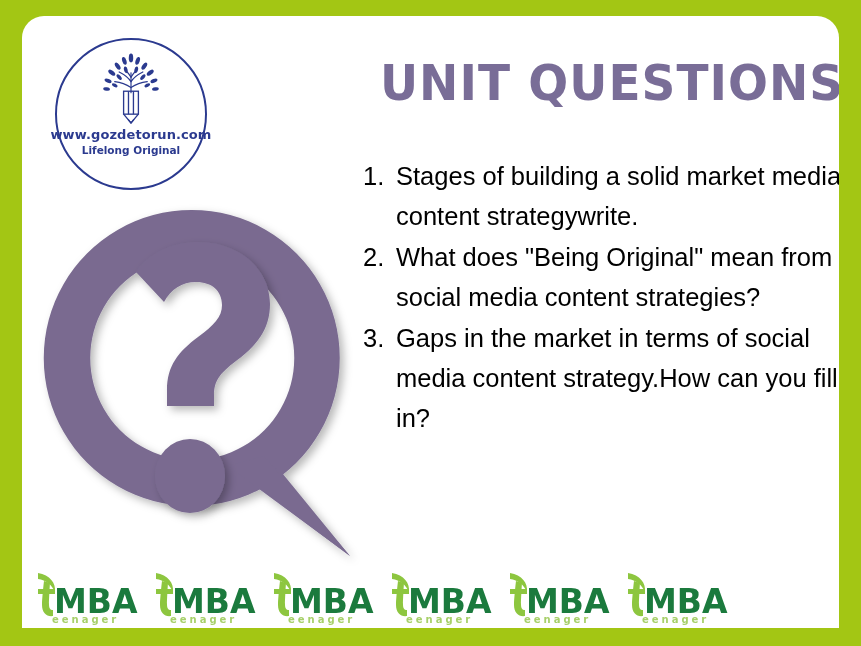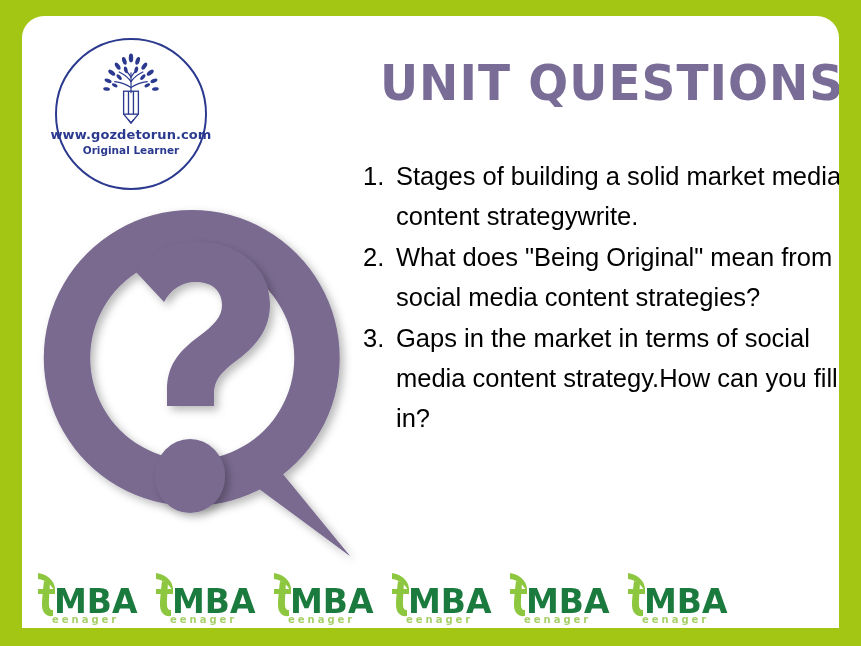--- a/index.html
+++ b/index.html
@@ -193,21 +193,21 @@
               <rect x="40" y="53" width="20" height="31"></rect>
               <line x1="46.6" y1="53" x2="46.6" y2="84"></line>
               <line x1="53.3" y1="53" x2="53.3" y2="84"></line>
               <path d="M40 84 L50 96 L60 84"></path>
               <path d="M46 91 L50 96 L54 91"></path>
             </g>
           </g>
         </svg>
       </span>
       <div class="url">www.gozdetorun.com</div>
-      <div class="tagline">Original Learner</div>
+      <div class="tagline">Lifelong Original</div>
     </div>
 
     <div class="title">UNIT QUESTIONS</div>
 
     <div class="qbubble">
       <svg viewBox="0 0 340 370" width="340" height="370" xmlns="http://www.w3.org/2000/svg">
         <defs>
           <filter id="sh" x="-20%" y="-20%" width="150%" height="150%">
             <feDropShadow dx="4" dy="4" stdDeviation="4" flood-color="#000000" flood-opacity="0.28"></feDropShadow>
           </filter>

